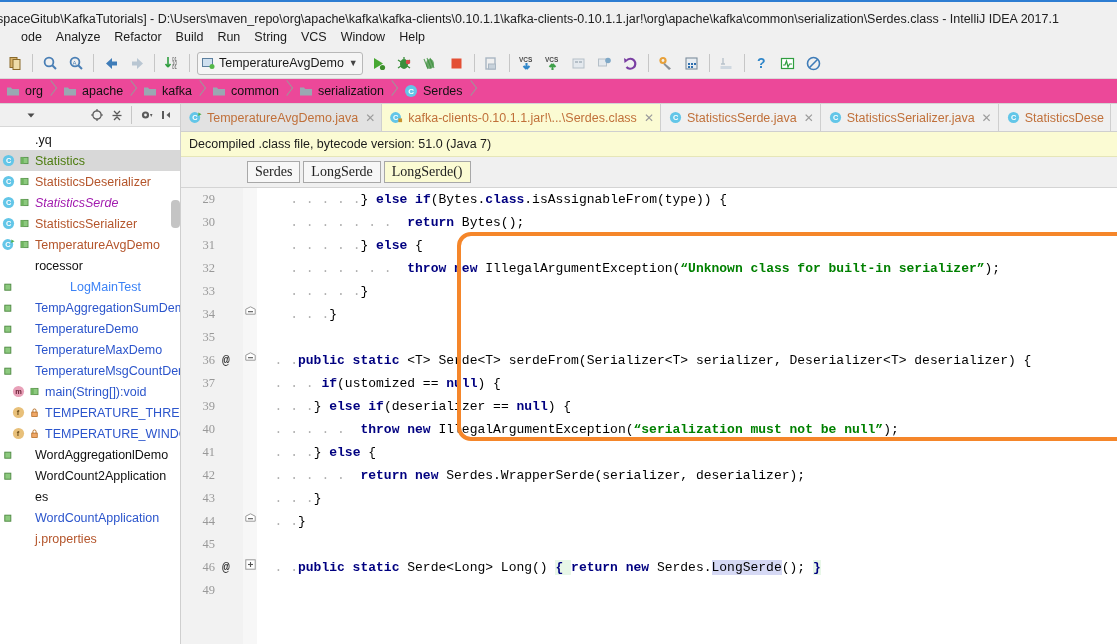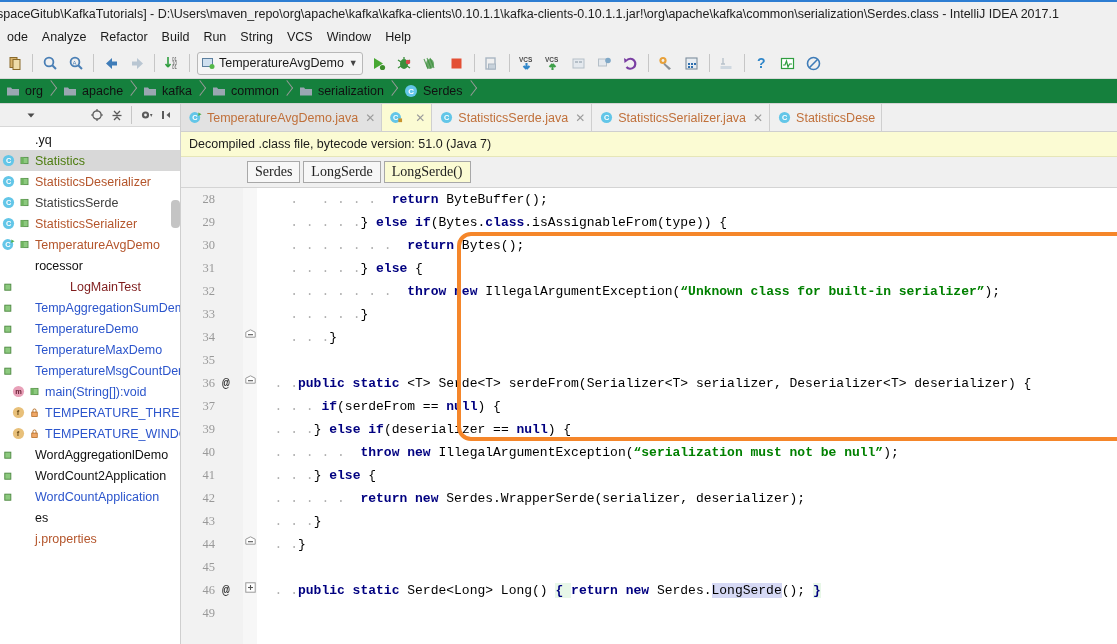--- a/index.html
+++ b/index.html
@@ -14,39 +14,39 @@
     width: 1117px; height: 644px;
     overflow: hidden;
   }
 
   
   .titlebar {
     height: 26px;
     background: #f0f0f0;
     border-top: 2px solid #2d7dd2;
     display: flex;
-    align-items: center;
+    align-items: flex-end;
     font-size: 12.5px;
     color: #202020;
     padding-left: 0px;
     box-sizing: border-box;
     white-space: nowrap;
     overflow: hidden;
   }
   .titlebar .ttext { margin-left: -3px; }
 
   
   .menubar {
     height: 22px;
     background: #f0f0f0;
     display: flex;
     align-items: center;
     font-size: 12.5px;
     color: #1a1a1a;
-    padding-left: 0px;
+    padding-left: 14px;
     white-space: nowrap;
   }
   .menubar .mi {
     padding: 2px 7px;
     cursor: default;
   }
 
   
   .toolbar {
     height: 30px;
@@ -81,21 +81,21 @@
     margin: 0 3px;
   }
   .runcfg .rcicon { margin-right: 4px; display:inline-flex; }
   .runcfg .rcarrow {
     margin-left: 5px; font-size: 9px; color:#444;
   }
 
   
   .crumbbar {
     height: 24px;
-    background: #15803d;
+    background: #ec4899;
     display: flex;
     align-items: center;
     border-bottom: 1px solid #d4d4d4;
     font-size: 12.5px;
     color: #111;
     white-space: nowrap;
     overflow: hidden;
     padding-left: 0px;
   }
   .crumb {
@@ -663,21 +663,21 @@
               </span>
             </span>
             <span class="ic2">
               <span style="display: inline-flex; align-items: center; justify-content: center;">
                 <svg width="11" height="11" viewBox="0 0 14 14">
                   <rect x="2.5" y="3" width="9" height="8" fill="#8cc97e" stroke="#4e8a42" stroke-width="1"></rect>
                   <rect x="2.5" y="3" width="3.5" height="8" fill="#6fb35f"></rect>
                 </svg>
               </span>
             </span>
-            <span class="tlabel" style="color: #404040;">StatisticsSerde</span>
+            <span class="tlabel" style="color: #a21caf; font-style: italic;">StatisticsSerde</span>
           </div>
           <div class="trow">
             <span style="flex: 0 0 0px;"></span>
             <span class="ic1">
               <span style="display: inline-flex; align-items: center; justify-content: center;">
                 <svg width="13" height="13" viewBox="0 0 14 14">
                   <circle cx="7" cy="7" r="6" fill="#63c6e8"></circle>
                   <text x="4.2" y="10" font-size="8" fill="#ffffff" font-family="Liberation Sans, sans-serif" font-weight="bold">C</text>
                 </svg>
               </span>
@@ -728,21 +728,21 @@
             <span class="ic1">
               <span style="display: inline-flex; align-items: center; justify-content: center;">
                 <svg width="13" height="13" viewBox="0 0 14 14">
                   <rect x="3" y="4.5" width="6.5" height="6.5" fill="#8cc97e" stroke="#4e8a42" stroke-width="1"></rect>
                 </svg>
               </span>
             </span>
             <span class="ic2">
               <span style="display: inline-flex; align-items: center; justify-content: center; width: 0px;"></span>
             </span>
-            <span class="tlabel" style="color: #7f1d1d; margin-left: 38px;">LogMainTest</span>
+            <span class="tlabel" style="color: #3b82f6; margin-left: 38px;">LogMainTest</span>
           </div>
           <div class="trow">
             <span style="flex: 0 0 0px;"></span>
             <span class="ic1">
               <span style="display: inline-flex; align-items: center; justify-content: center;">
                 <svg width="13" height="13" viewBox="0 0 14 14">
                   <rect x="3" y="4.5" width="6.5" height="6.5" fill="#8cc97e" stroke="#4e8a42" stroke-width="1"></rect>
                 </svg>
               </span>
             </span>
@@ -877,40 +877,40 @@
               </span>
             </span>
             <span class="ic2">
               <span style="display: inline-flex; align-items: center; justify-content: center; width: 0px;"></span>
             </span>
             <span class="tlabel" style="color: rgb(17, 17, 17);">WordCount2Application</span>
           </div>
           <div class="trow">
             <span style="flex: 0 0 0px;"></span>
             <span class="ic1">
+              <span style="display: inline-flex; align-items: center; justify-content: center; width: 0px;"></span>
+            </span>
+            <span class="ic2">
+              <span style="display: inline-flex; align-items: center; justify-content: center; width: 0px;"></span>
+            </span>
+            <span class="tlabel" style="color: rgb(17, 17, 17);">es</span>
+          </div>
+          <div class="trow">
+            <span style="flex: 0 0 0px;"></span>
+            <span class="ic1">
               <span style="display: inline-flex; align-items: center; justify-content: center;">
                 <svg width="13" height="13" viewBox="0 0 14 14">
                   <rect x="3" y="4.5" width="6.5" height="6.5" fill="#8cc97e" stroke="#4e8a42" stroke-width="1"></rect>
                 </svg>
               </span>
             </span>
             <span class="ic2">
               <span style="display: inline-flex; align-items: center; justify-content: center; width: 0px;"></span>
             </span>
             <span class="tlabel" style="color: rgb(43, 85, 204);">WordCountApplication</span>
-          </div>
-          <div class="trow">
-            <span style="flex: 0 0 0px;"></span>
-            <span class="ic1">
-              <span style="display: inline-flex; align-items: center; justify-content: center; width: 0px;"></span>
-            </span>
-            <span class="ic2">
-              <span style="display: inline-flex; align-items: center; justify-content: center; width: 0px;"></span>
-            </span>
-            <span class="tlabel" style="color: rgb(17, 17, 17);">es</span>
           </div>
           <div class="trow">
             <span style="flex: 0 0 0px;"></span>
             <span class="ic1">
               <span style="display: inline-flex; align-items: center; justify-content: center; width: 0px;"></span>
             </span>
             <span class="ic2">
               <span style="display: inline-flex; align-items: center; justify-content: center; width: 0px;"></span>
             </span>
             <span class="tlabel" style="color: rgb(180, 85, 43);">j.properties</span>
@@ -938,20 +938,21 @@
           <div class="etab active">
             <span class="tabicon">
               <span style="display: inline-flex; align-items: center; justify-content: center;">
                 <svg width="13" height="13" viewBox="0 0 14 14">
                   <circle cx="6" cy="7" r="5.8" fill="#63c6e8"></circle>
                   <text x="3.2" y="10" font-size="8" fill="#ffffff" font-family="Liberation Sans, sans-serif" font-weight="bold">C</text>
                   <rect x="9" y="8" width="4" height="4" fill="#c8952f"></rect>
                 </svg>
               </span>
             </span>
+            <span>kafka-clients-0.10.1.1.jar!\...\Serdes.class</span>
             <span class="tclose">✕</span>
           </div>
           <div class="etab">
             <span class="tabicon">
               <span style="display: inline-flex; align-items: center; justify-content: center;">
                 <svg width="13" height="13" viewBox="0 0 14 14">
                   <circle cx="7" cy="7" r="6" fill="#63c6e8"></circle>
                   <text x="4.2" y="10" font-size="8" fill="#ffffff" font-family="Liberation Sans, sans-serif" font-weight="bold">C</text>
                 </svg>
               </span>
@@ -991,36 +992,35 @@
       <div class="structbar" id="structbar">
           <div class="sbtn"><span>Serdes</span></div>
           <div class="sbtn"><span>LongSerde</span></div>
           <div class="sbtn cur"><span>LongSerde()</span></div>
         </div>
 
       <div class="codearea">
         <div class="gutter"></div>
         <div class="foldstrip"></div>
         <div class="codelines" id="codelines">
-            <div class="cline"><span class="lnum">28</span><span class="ctext"><span class="ind">    </span><span class="dot">.</span><span class="ind">   </span><span class="dot">. . . .</span><span class="ind">  </span><span class="kw">return</span><span class="pln"> ByteBuffer();</span></span></div>
             <div class="cline"><span class="lnum">29</span><span class="ctext"><span class="ind">    </span><span class="dot">. . . . .</span><span class="pln">} </span><span class="kw">else</span><span class="pln"> </span><span class="kw">if</span><span class="pln">(Bytes.</span><span class="kw">class</span><span class="pln">.isAssignableFrom(type)) {</span></span></div>
             <div class="cline"><span class="lnum">30</span><span class="ctext"><span class="ind">    </span><span class="dot">. . . . . . .</span><span class="ind">  </span><span class="kw">return</span><span class="pln"> Bytes();</span></span></div>
             <div class="cline"><span class="lnum">31</span><span class="ctext"><span class="ind">    </span><span class="dot">. . . . .</span><span class="pln">} </span><span class="kw">else</span><span class="pln"> {</span></span></div>
             <div class="cline"><span class="lnum">32</span><span class="ctext"><span class="ind">    </span><span class="dot">. . . . . . .</span><span class="ind">  </span><span class="kw">throw new</span><span class="pln"> IllegalArgumentException(</span><span class="str">“Unknown class for built-in serializer”</span><span class="pln">);</span></span></div>
             <div class="cline"><span class="lnum">33</span><span class="ctext"><span class="ind">    </span><span class="dot">. . . . .</span><span class="pln">}</span></span></div>
             <div class="cline"><span class="lnum">34</span><span class="foldmark"><svg width="11" height="11" viewBox="0 0 11 11">
                   <path d="M5.5 0.8 L10.2 3.2 L10.2 8.2 L0.8 8.2 L0.8 3.2 Z" fill="#ffffff" stroke="#9a9a9a" stroke-width="1"></path>
                   <line x1="3" y1="5.7" x2="8" y2="5.7" stroke="#555" stroke-width="1.1"></line>
                 </svg></span><span class="ctext"><span class="ind">    </span><span class="dot">. . .</span><span class="pln">}</span></span></div>
             <div class="cline"><span class="lnum">35</span><span class="ctext"></span></div>
             <div class="cline"><span class="lnum">36</span><span class="atsign">@</span><span class="foldmark"><svg width="11" height="11" viewBox="0 0 11 11">
                   <path d="M5.5 0.8 L10.2 3.2 L10.2 8.2 L0.8 8.2 L0.8 3.2 Z" fill="#ffffff" stroke="#9a9a9a" stroke-width="1"></path>
                   <line x1="3" y1="5.7" x2="8" y2="5.7" stroke="#555" stroke-width="1.1"></line>
                 </svg></span><span class="ctext"><span class="ind">  </span><span class="dot">. .</span><span class="kw">public static</span><span class="pln"> &lt;T&gt; Serde&lt;T&gt; serdeFrom(Serializer&lt;T&gt; serializer, Deserializer&lt;T&gt; deserializer) {</span></span></div>
-            <div class="cline"><span class="lnum">37</span><span class="ctext"><span class="ind">  </span><span class="dot">. . .</span><span class="ind"> </span><span class="kw">if</span><span class="pln">(serdeFrom == </span><span class="kw">null</span><span class="pln">) {</span></span></div>
+            <div class="cline"><span class="lnum">37</span><span class="ctext"><span class="ind">  </span><span class="dot">. . .</span><span class="ind"> </span><span class="kw">if</span><span class="pln">(ustomized == </span><span class="kw">null</span><span class="pln">) {</span></span></div>
             <div class="cline"><span class="lnum">39</span><span class="ctext"><span class="ind">  </span><span class="dot">. . .</span><span class="pln">} </span><span class="kw">else</span><span class="pln"> </span><span class="kw">if</span><span class="pln">(deserializer == </span><span class="kw">null</span><span class="pln">) {</span></span></div>
             <div class="cline"><span class="lnum">40</span><span class="ctext"><span class="ind">  </span><span class="dot">. . . . .</span><span class="ind">  </span><span class="kw">throw new</span><span class="pln"> IllegalArgumentException(</span><span class="str">“serialization must not be null”</span><span class="pln">);</span></span></div>
             <div class="cline"><span class="lnum">41</span><span class="ctext"><span class="ind">  </span><span class="dot">. . .</span><span class="pln">} </span><span class="kw">else</span><span class="pln"> {</span></span></div>
             <div class="cline"><span class="lnum">42</span><span class="ctext"><span class="ind">  </span><span class="dot">. . . . .</span><span class="ind">  </span><span class="kw">return new</span><span class="pln"> Serdes.WrapperSerde(serializer, deserializer);</span></span></div>
             <div class="cline"><span class="lnum">43</span><span class="ctext"><span class="ind">  </span><span class="dot">. . .</span><span class="pln">}</span></span></div>
             <div class="cline"><span class="lnum">44</span><span class="foldmark"><svg width="11" height="11" viewBox="0 0 11 11">
                   <path d="M5.5 0.8 L10.2 3.2 L10.2 8.2 L0.8 8.2 L0.8 3.2 Z" fill="#ffffff" stroke="#9a9a9a" stroke-width="1"></path>
                   <line x1="3" y1="5.7" x2="8" y2="5.7" stroke="#555" stroke-width="1.1"></line>
                 </svg></span><span class="ctext"><span class="ind">  </span><span class="dot">. .</span><span class="pln">}</span></span></div>
             <div class="cline"><span class="lnum">45</span><span class="ctext"></span></div>

